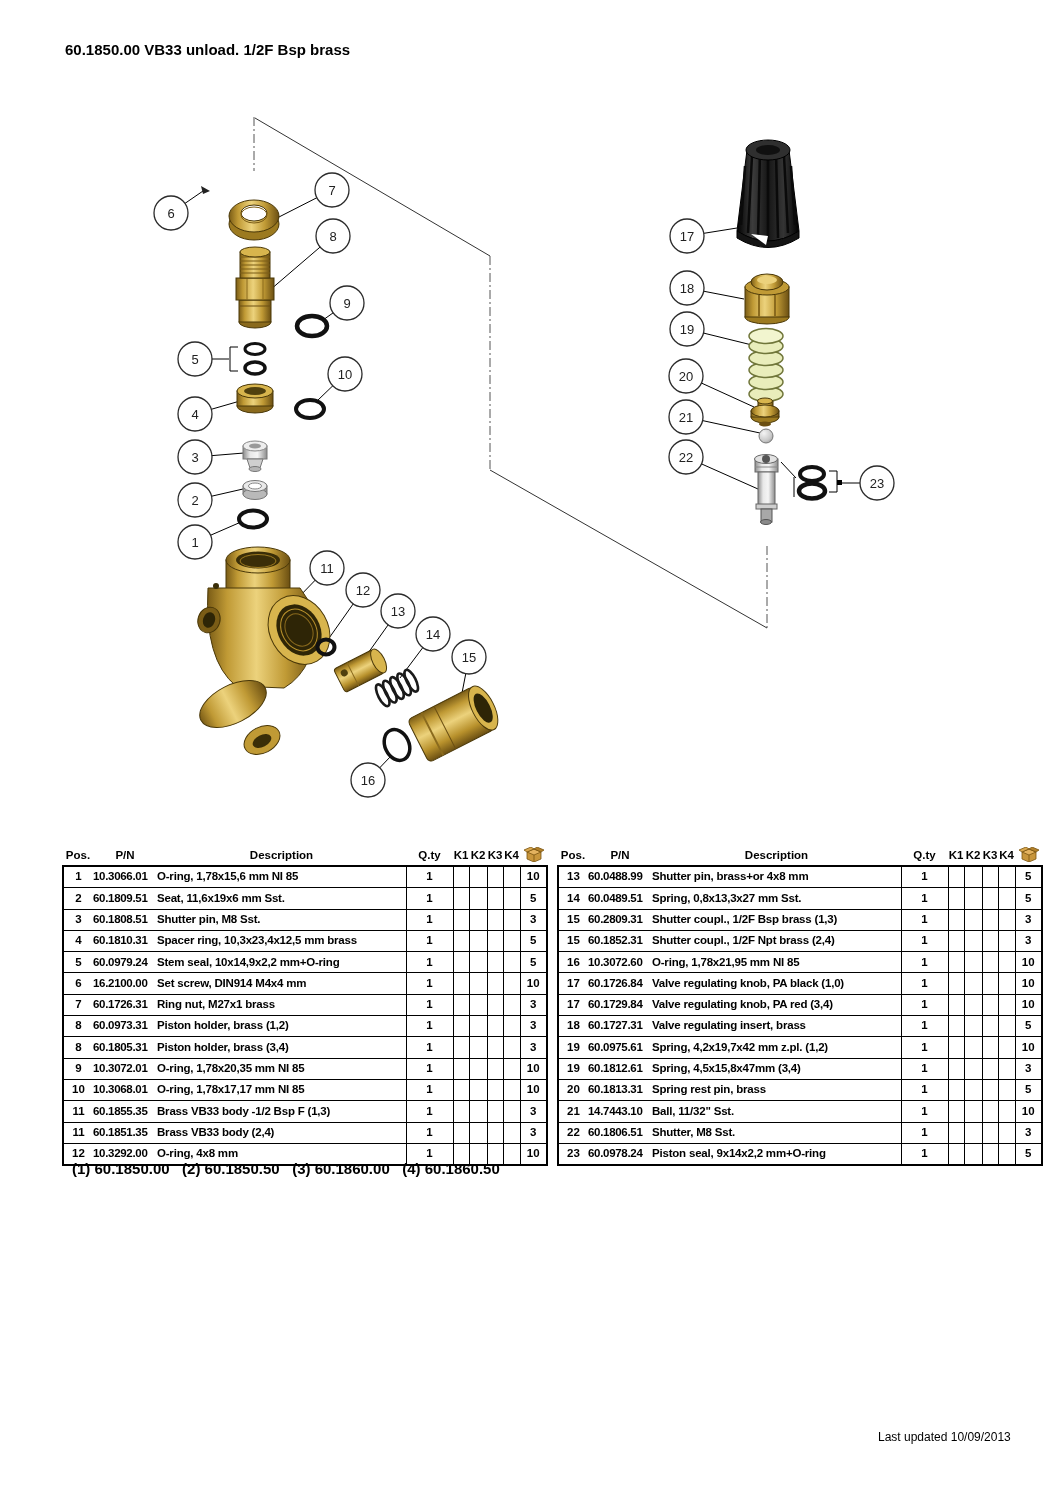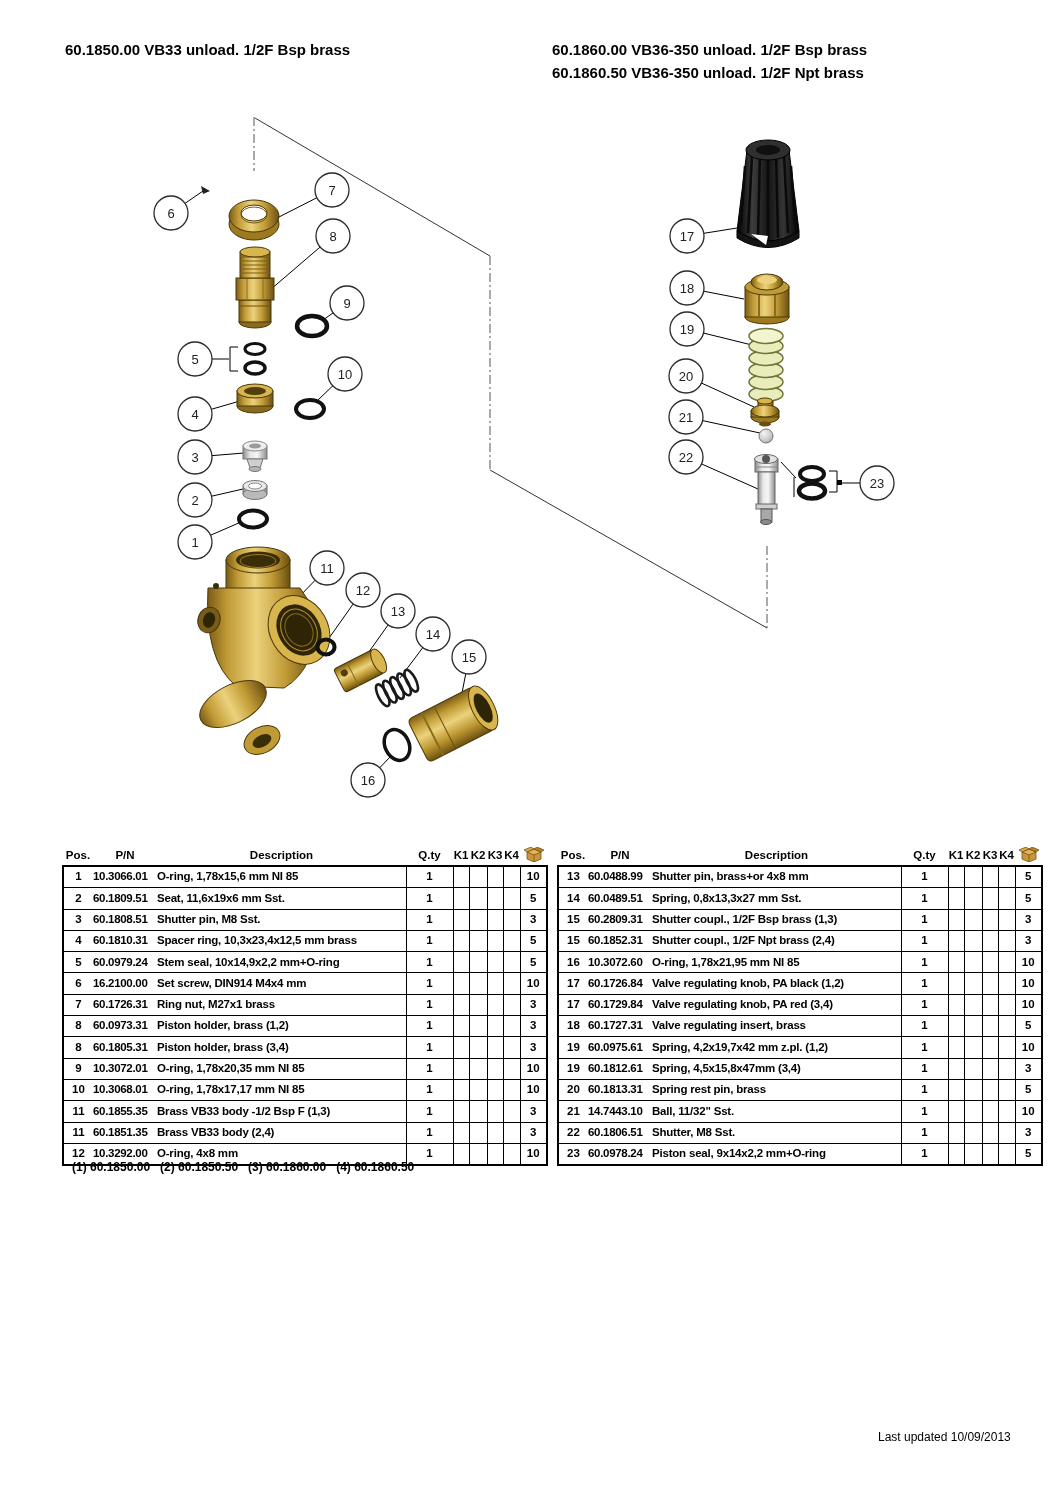--- a/index.html
+++ b/index.html
@@ -12,21 +12,21 @@
   table.parts th{padding:0;height:20px;font-size:11.5px;font-weight:bold;vertical-align:middle;border:none;}
   table.parts tbody{border:2px solid #000;}
   table.parts td{padding:0;height:20.3px;line-height:1;vertical-align:middle;white-space:nowrap;overflow:hidden;
                  border-top:1px solid #000;}
   td.c-pos{text-align:center;}
   td.c-pn{padding-left:2px;letter-spacing:-0.3px;}
   td.c-desc{padding-left:4px;letter-spacing:-0.2px;}
   td.c-qty{text-align:center;border-left:1px solid #000;}
   td.c-k{border-left:1px solid #000;}
   td.c-box{text-align:center;border-left:1px solid #000;}
-  .footnote{position:absolute;font-size:12px;font-weight:bold;white-space:pre;}
+  .footnote{position:absolute;font-size:15px;font-weight:bold;white-space:pre;}
   .footer{position:absolute;font-size:12px;font-weight:normal;white-space:nowrap;margin-left:16px;}
   .callout circle{fill:#fff;stroke:#2b2b2b;stroke-width:1.3;}
   .callout text{font-family:"Liberation Sans",sans-serif;font-size:13px;fill:#222;text-anchor:middle;}
 </style>
 </head>
 <body>
 
 <div class="page">
 
   <svg id="diagram-svg" width="1058" height="840" viewBox="0 0 1058 840">
@@ -345,24 +345,20 @@
       </g>
     <g class="callout">
         <circle cx="877" cy="483" r="17"></circle>
         <text x="877" y="487.5">23</text>
       </g>
   </svg>
 
   <div class="titles" style="left:65px;top:38px;">
     <div>60.1850.00 VB33 unload. 1/2F Bsp brass</div>
   </div>
-  <div class="titles" style="left:552px;top:38px;">
-    <div>60.1860.00 VB36-350 unload. 1/2F Bsp brass</div>
-    <div>60.1860.50 VB36-350 unload. 1/2F Npt brass</div>
-  </div>
 
   <table class="parts" style="left:62px;top:845px;width:484px;">
     <colgroup>
       <col style="width:30px">
         <col style="width:64px">
         <col style="width:249px">
         <col style="width:47px">
       <col style="width:16px">
         <col style="width:18px">
         <col style="width:16px">
@@ -653,21 +649,21 @@
           <td class="c-k"></td>
           <td class="c-k"></td>
           <td class="c-k"></td>
           <td class="c-k"></td>
           <td class="c-box">10</td>
         </tr>
 
         <tr>
           <td class="c-pos">17</td>
           <td class="c-pn">60.1726.84</td>
-          <td class="c-desc">Valve regulating knob, PA black (1,2)</td>
+          <td class="c-desc">Valve regulating knob, PA black (1,0)</td>
           <td class="c-qty">1</td>
           <td class="c-k"></td>
           <td class="c-k"></td>
           <td class="c-k"></td>
           <td class="c-k"></td>
           <td class="c-box">10</td>
         </tr>
 
         <tr>
           <td class="c-pos">17</td>

